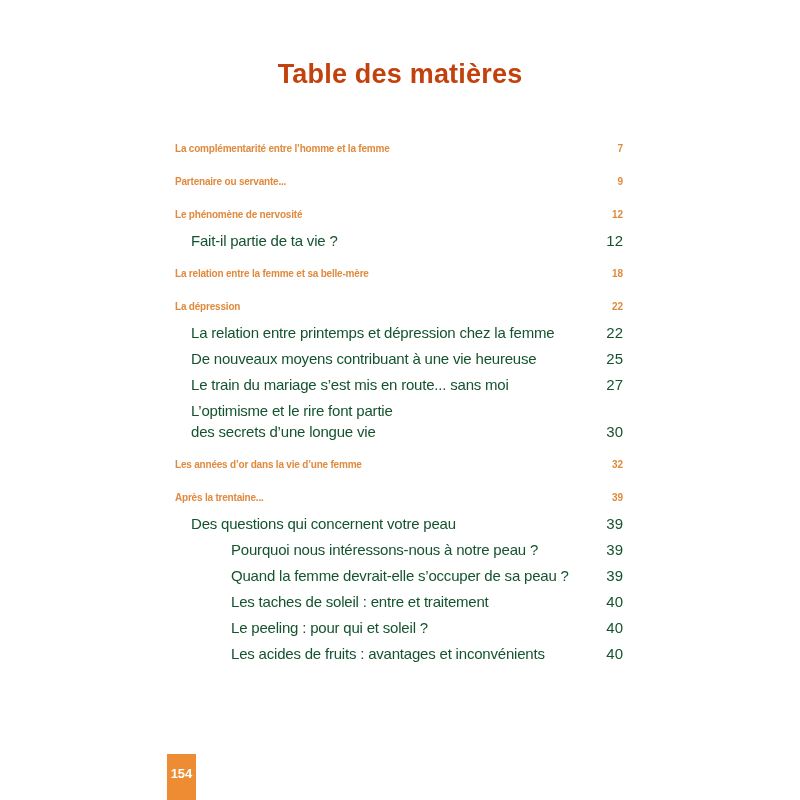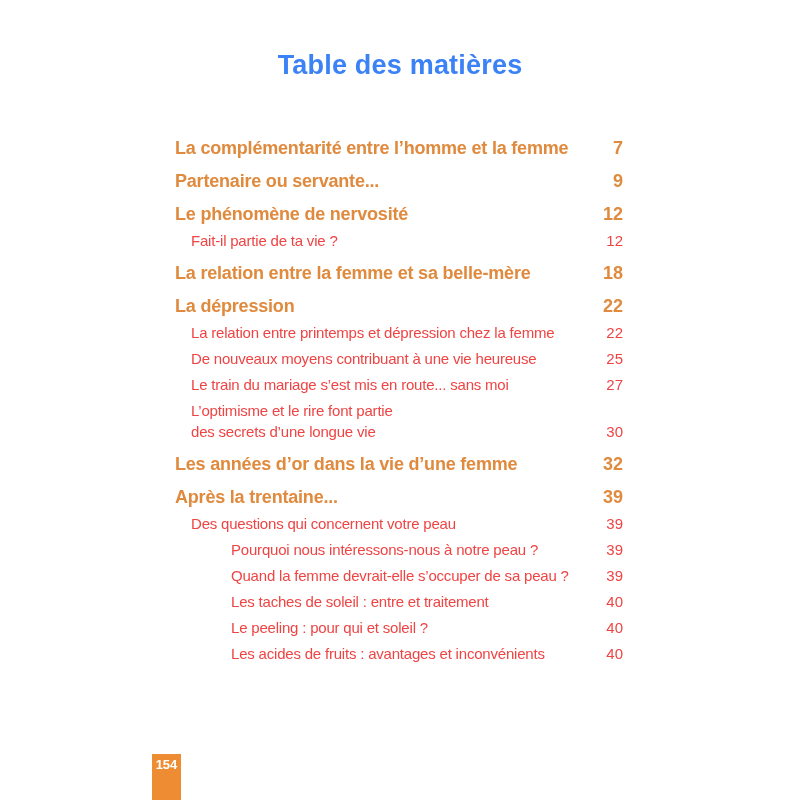--- a/index.html
+++ b/index.html
@@ -11,27 +11,27 @@
     overflow: hidden;
   }
   .sheet {
     position: absolute;
     left: 0; top: 0;
     width: 800px; height: 800px;
     background: #ffffff;
   }
   .toc-title {
     position: absolute;
-    top: 50px;
+    top: 59px;
     left: 0;
     width: 100%;
     text-align: center;
     font-size: 27px;
     font-weight: bold;
-    color: #3b82f6;
+    color: #c2410c;
     letter-spacing: 0.2px;
   }
   .toc {
     position: absolute;
     top: 138px;
     left: 175px;
     width: 448px; 
   }
   .toc-row {
     display: flex;
@@ -44,45 +44,45 @@
   .toc-row:first-child { margin-top: 0; }
   .toc-row.level-1 { padding-left: 16px; }
   .toc-row.level-2 { padding-left: 56px; }
   .toc-label {
     white-space: pre-wrap;
     letter-spacing: -0.2px;
   }
   .toc-row.bold .toc-label,
   .toc-row.bold .toc-page {
     font-weight: bold;
-    font-size: 18px;
+    font-size: 10px;
     color: #e08a3e;
   }
   .toc-row.regular .toc-label,
   .toc-row.regular .toc-page {
     font-weight: normal;
     font-size: 15px;
-    color: #ef4444;
+    color: #14532d;
   }
   .toc-page {
     flex: 0 0 auto;
     padding-left: 12px;
   }
   .page-marker {
     position: absolute;
-    left: 152px;
+    left: 167px;
     top: 754px;
     width: 29px;
     height: 46px;
     background: #ee8c34;
     color: #ffffff;
     font-size: 13px;
     font-weight: bold;
     text-align: center;
-    padding-top: 3px;
+    padding-top: 12px;
   }
 </style>
 </head>
 <body>
 
 <div class="sheet">
   <h1 class="toc-title">Table des matières</h1>
 
   <div class="toc">
       <div class="toc-row bold level-0">

